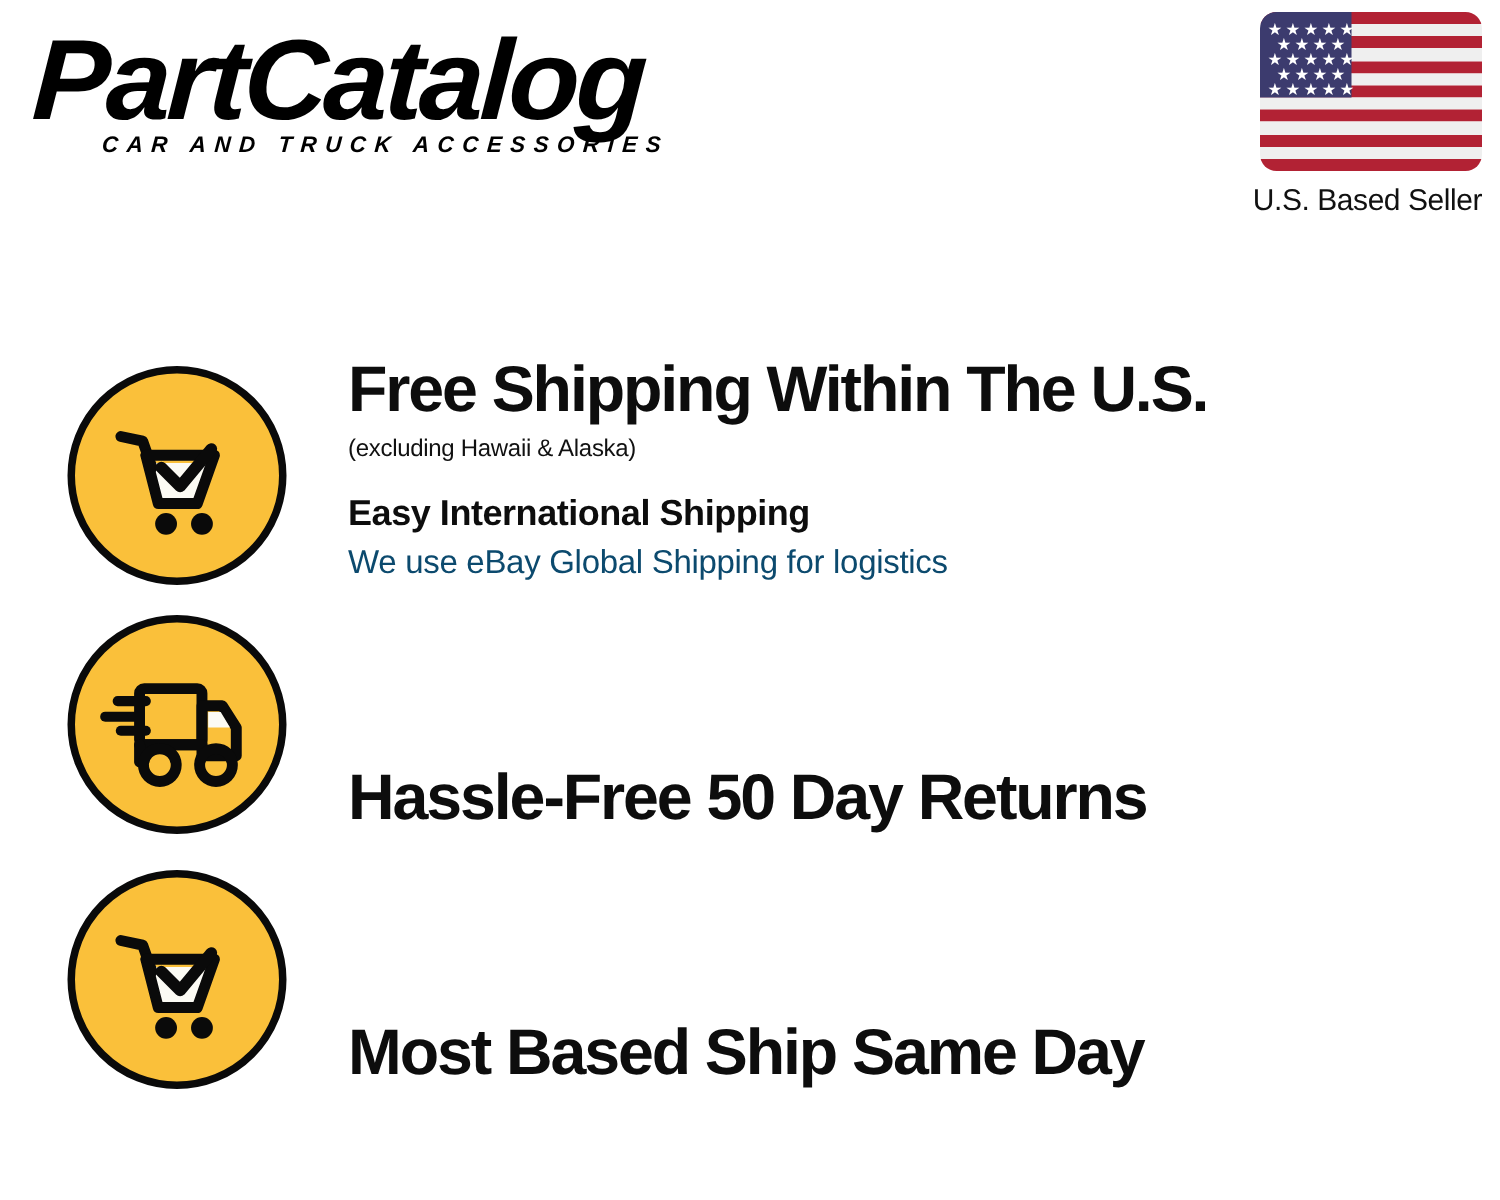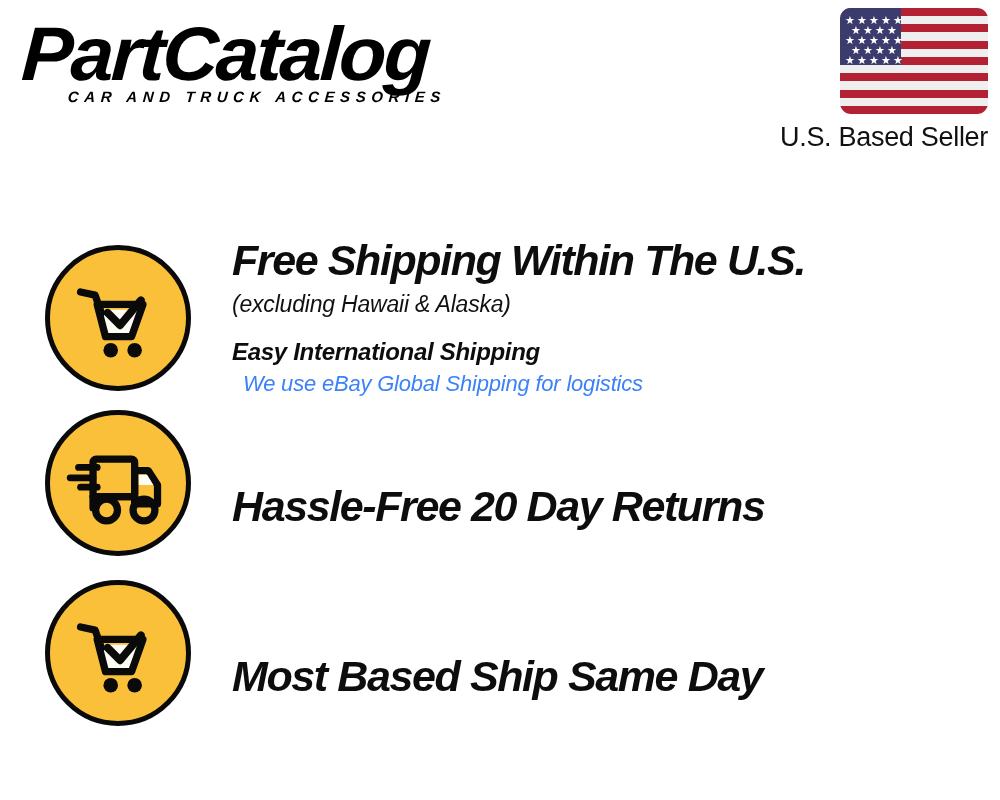--- a/index.html
+++ b/index.html
@@ -92,40 +92,39 @@
     position: absolute;
     color: #ffffff;
     font-size: 11px;
     line-height: 1;
   }
   .seller-label {
     display: block;
     margin-top: 4px;
     font-family: "Liberation Sans", sans-serif;
     font-weight: 400;
-    font-size: 27px;
+    font-size: 20px;
     letter-spacing: -0.3px;
     color: #111111;
     white-space: nowrap;
   }
 
   
   .features {
     position: absolute;
     left: 0;
     top: 236px;
     width: 1000px;
   }
   .feature-row {
     position: absolute;
     left: 0;
     width: 860px;
     display: flex;
-    align-items: center;
-    font-style: italic;
+    align-items: flex-end;
   }
   .feature-row.row-1 { top: 0px; }
   .feature-row.row-2 { top: 174px; }
   .feature-row.row-3 { top: 344px; }
 
   .icon-badge {
     position: relative;
     flex: 0 0 auto;
     margin-left: 45px;
     width: 136px;
@@ -156,21 +155,21 @@
     font-size: 43px;
     line-height: 1.06;
     letter-spacing: -1.4px;
     color: #0d0d0d;
     margin: 0;
     white-space: nowrap;
   }
   .feature-sub {
     font-family: "Liberation Sans", sans-serif;
     font-weight: 400;
-    font-size: 23px;
+    font-size: 16px;
     line-height: 1.3;
     letter-spacing: -0.2px;
     color: #111111;
     margin: 6px 0 0 0;
     white-space: nowrap;
   }
   .feature-subhead {
     font-family: "Liberation Sans", sans-serif;
     font-weight: bold;
     font-size: 24px;
@@ -179,22 +178,22 @@
     color: #0d0d0d;
     margin: 18px 0 0 0;
     white-space: nowrap;
   }
   .feature-subtext {
     font-family: "Liberation Sans", sans-serif;
     font-weight: 400;
     font-size: 22px;
     line-height: 1.3;
     letter-spacing: -0.2px;
-    color: #3b82f6;
-    margin: 3px 0 0 11px;
+    color: #0c4a6e;
+    margin: 3px 0 0 0;
     white-space: nowrap;
   }
   .feature-row.row-2 .feature-text,
   .feature-row.row-3 .feature-text { padding-top: 48px; }
 </style>
 </head>
 <body>
 
 <div class="brand">
   <div class="brand-wordmark">PartCatalog</div>
@@ -284,21 +283,21 @@
         <path d="M70 42 L78 42 L84 52 L70 52 Z" fill="#FCFBF4"></path>
 
         <path d="M26 63 L66 63" fill="none" stroke="#0a0a0a" stroke-width="7" stroke-linecap="round"></path>
         <path d="M26 63 L26 74" fill="none" stroke="#0a0a0a" stroke-width="7" stroke-linecap="round"></path>
 
         <circle cx="39" cy="76" r="10.5" fill="none" stroke="#0a0a0a" stroke-width="7"></circle>
         <circle cx="75" cy="76" r="10.5" fill="none" stroke="#0a0a0a" stroke-width="7"></circle>
       </svg>
     </div>
     <div class="feature-text">
-      <p class="feature-heading">Hassle-Free 20 Day Returns</p>
+      <p class="feature-heading">Hassle-Free 50 Day Returns</p>
     </div>
   </div>
 
   <div class="feature-row row-3">
     <div class="icon-badge">
       <svg viewBox="0 0 100 100">
         <path d="M33 42 L69 42 L62 66 L40 66 Z" fill="#FCFBF4"></path>
         <path d="M14 25 L28 28 L34 45" fill="none" stroke="#0a0a0a" stroke-width="7" stroke-linecap="round" stroke-linejoin="round"></path>
         <path d="M30 37 L74 37 L63 68 L38 68 Z" fill="none" stroke="#0a0a0a" stroke-width="7" stroke-linecap="round" stroke-linejoin="round"></path>
         <path d="M40 45 L52 57 L72 33" fill="none" stroke="#0a0a0a" stroke-width="7.5" stroke-linecap="round" stroke-linejoin="round"></path>

